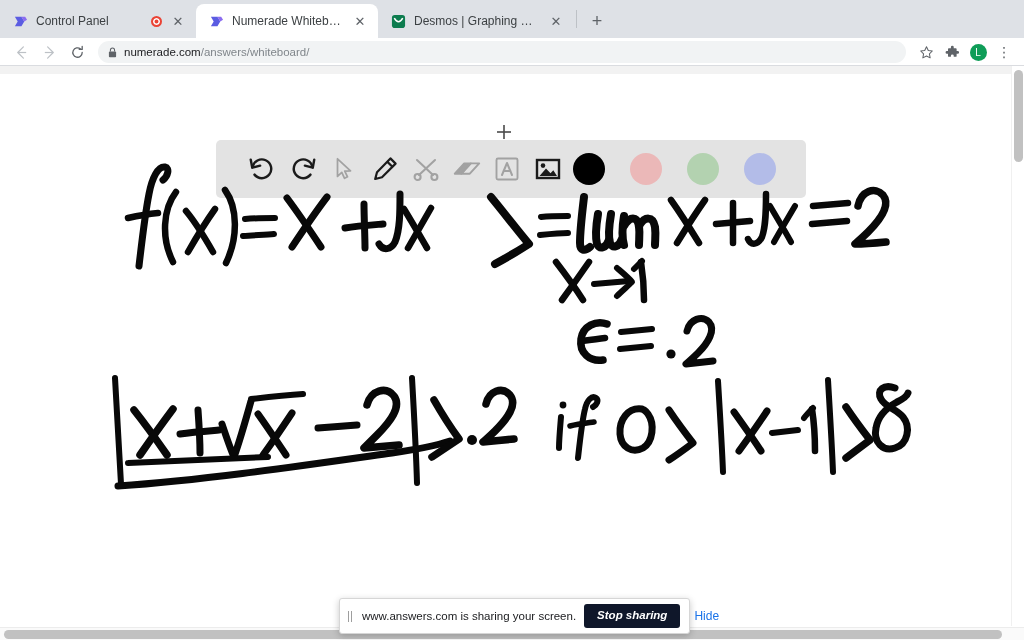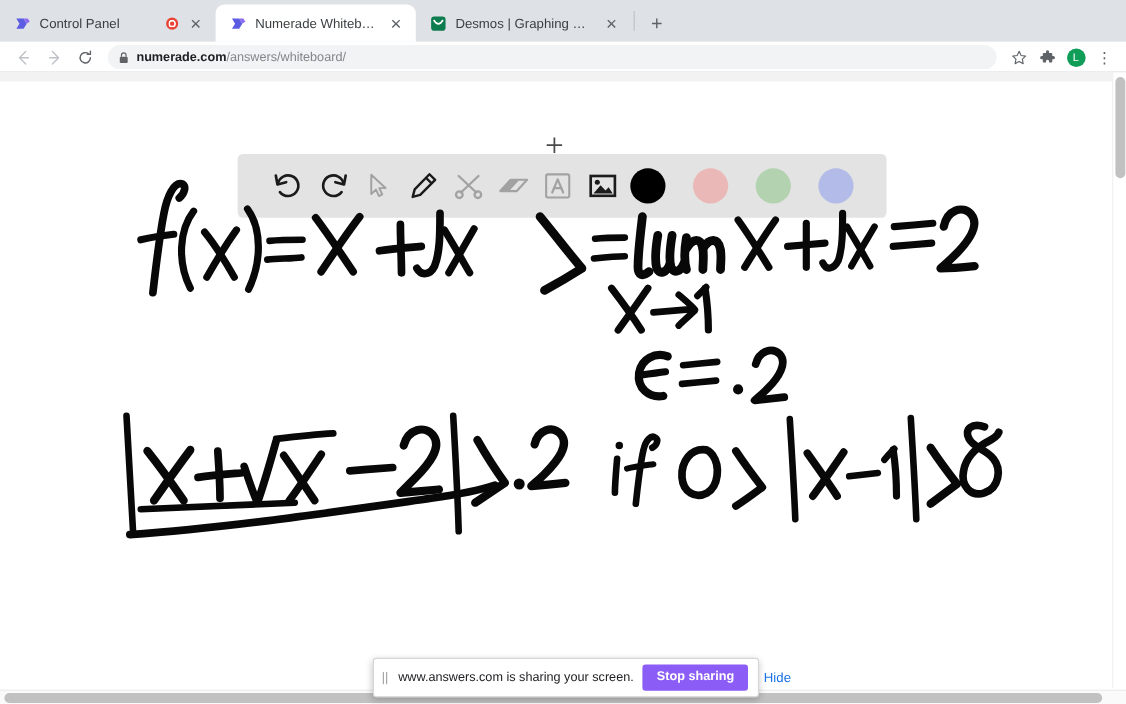--- a/index.html
+++ b/index.html
@@ -76,21 +76,21 @@
   .omnibox {
     flex: 1 1 auto; height: 22px; margin: 0 6px;
     background: #f1f3f4; border-radius: 11px;
     display: flex; align-items: center;
     padding: 0 10px; gap: 7px;
     font-size: 11.5px;
     overflow: hidden;
   }
   .omnibox-lock { flex: 0 0 9px; display: flex; align-items: center; }
   .url-text { white-space: nowrap; color: #80868b; }
-  .url-text b { color: #202124; font-weight: 700; }
+  .url-text b { color: #202124; font-weight: 400; }
   .tb-icon {
     width: 24px; height: 24px; flex: 0 0 24px;
     display: flex; align-items: center; justify-content: center;
     color: #5f6368;
   }
   .avatar {
     width: 17px; height: 17px; border-radius: 50%;
     background: #0f9d58; color: #fff;
     font-size: 10px; display: flex; align-items: center; justify-content: center;
   }
@@ -171,24 +171,24 @@
   .share-grip {
     flex: 0 0 8px; display: flex; gap: 2px; align-items: center;
     padding-left: 2px;
   }
   .share-grip i { display: block; width: 1px; height: 11px; background: #9e9e9e; }
   .share-text {
     flex: 1 1 auto; font-size: 11.5px; color: #202124; white-space: nowrap;
   }
   .share-stop {
     flex: 0 0 auto;
-    background: #8b5cf6; color: #ffffff;
+    background: #0f172a; color: #ffffff;
     font-size: 11.5px; font-weight: bold;
     padding: 6px 13px; border-radius: 3px;
-    border: none; line-height: 1;
+    border: none; line-height: 1; font-style: italic;
   }
   .share-hide {
     flex: 0 0 auto; font-size: 12px; color: #1a73e8;
     padding: 0 6px;
   }
 </style>
 </head>
 <body>
 
 <div id="app">

